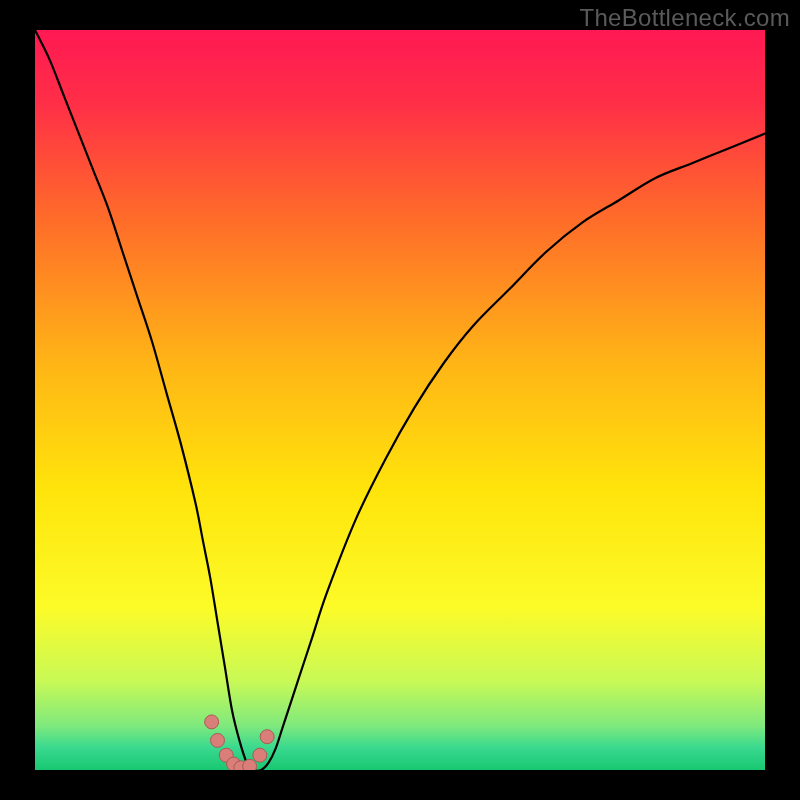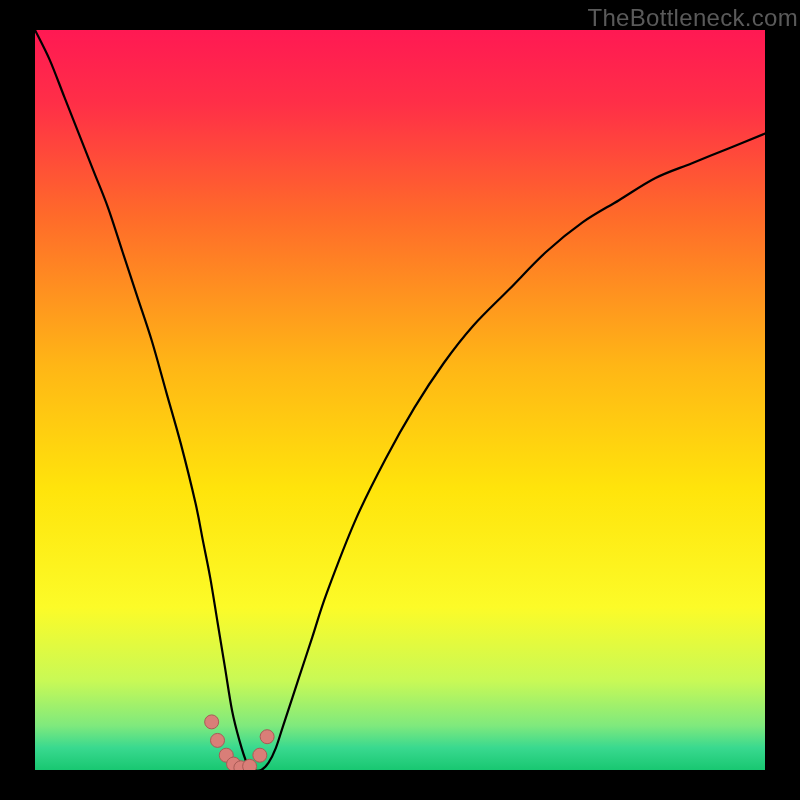--- a/index.html
+++ b/index.html
@@ -11,21 +11,21 @@
     overflow: hidden;
   }
   .stage {
     position: relative;
     width: 800px;
     height: 800px;
   }
   .watermark {
     position: absolute;
     top: 4px;
-    right: 2px;
+    right: 10px;
     font-family: Arial, Helvetica, sans-serif;
     font-size: 24px;
     font-weight: 500;
     color: #5a5a5a;
     letter-spacing: 0.3px;
     z-index: 10;
   }
   svg {
     position: absolute;
     left: 0;

